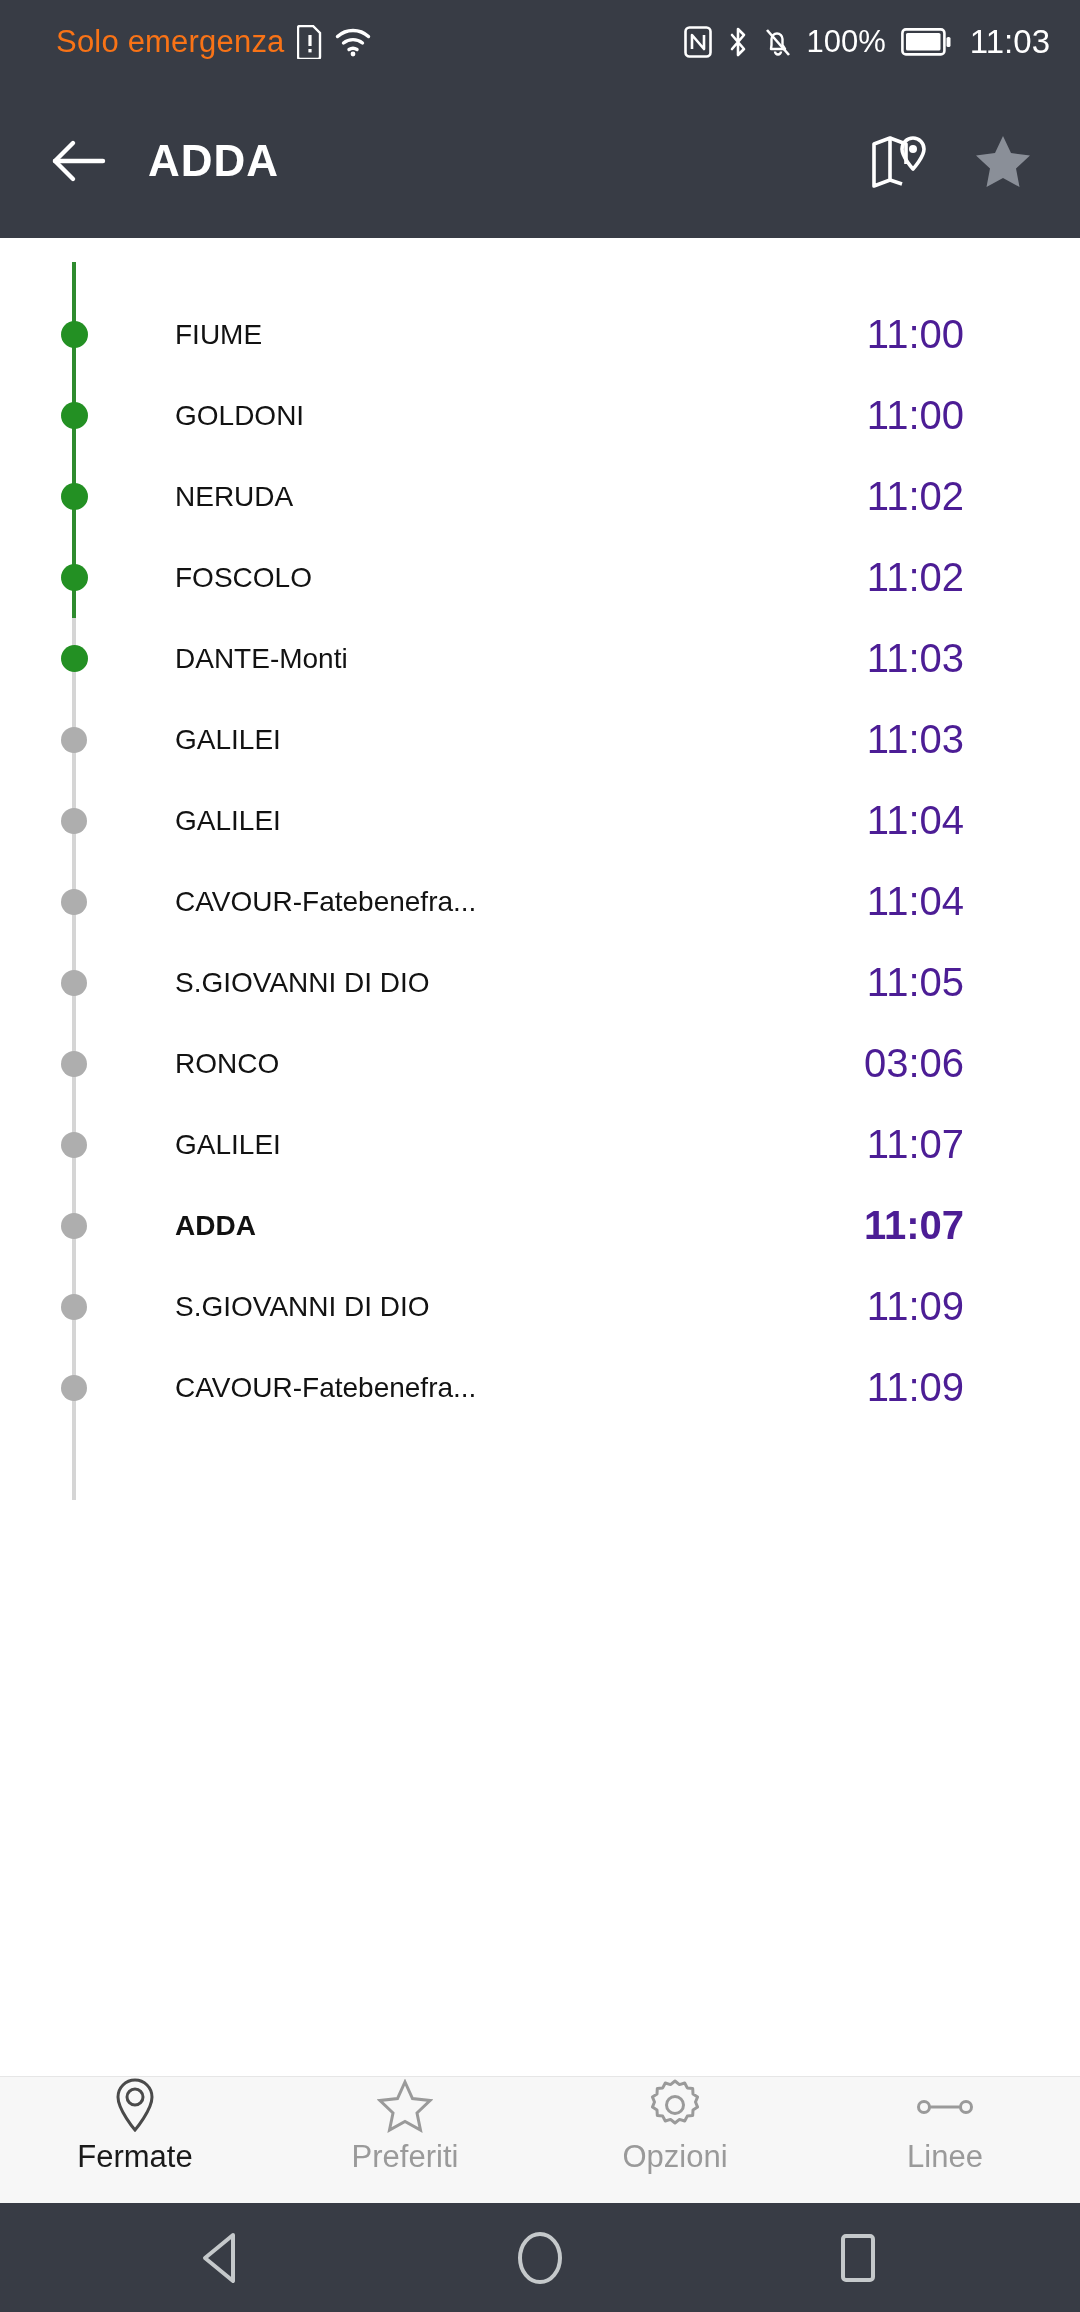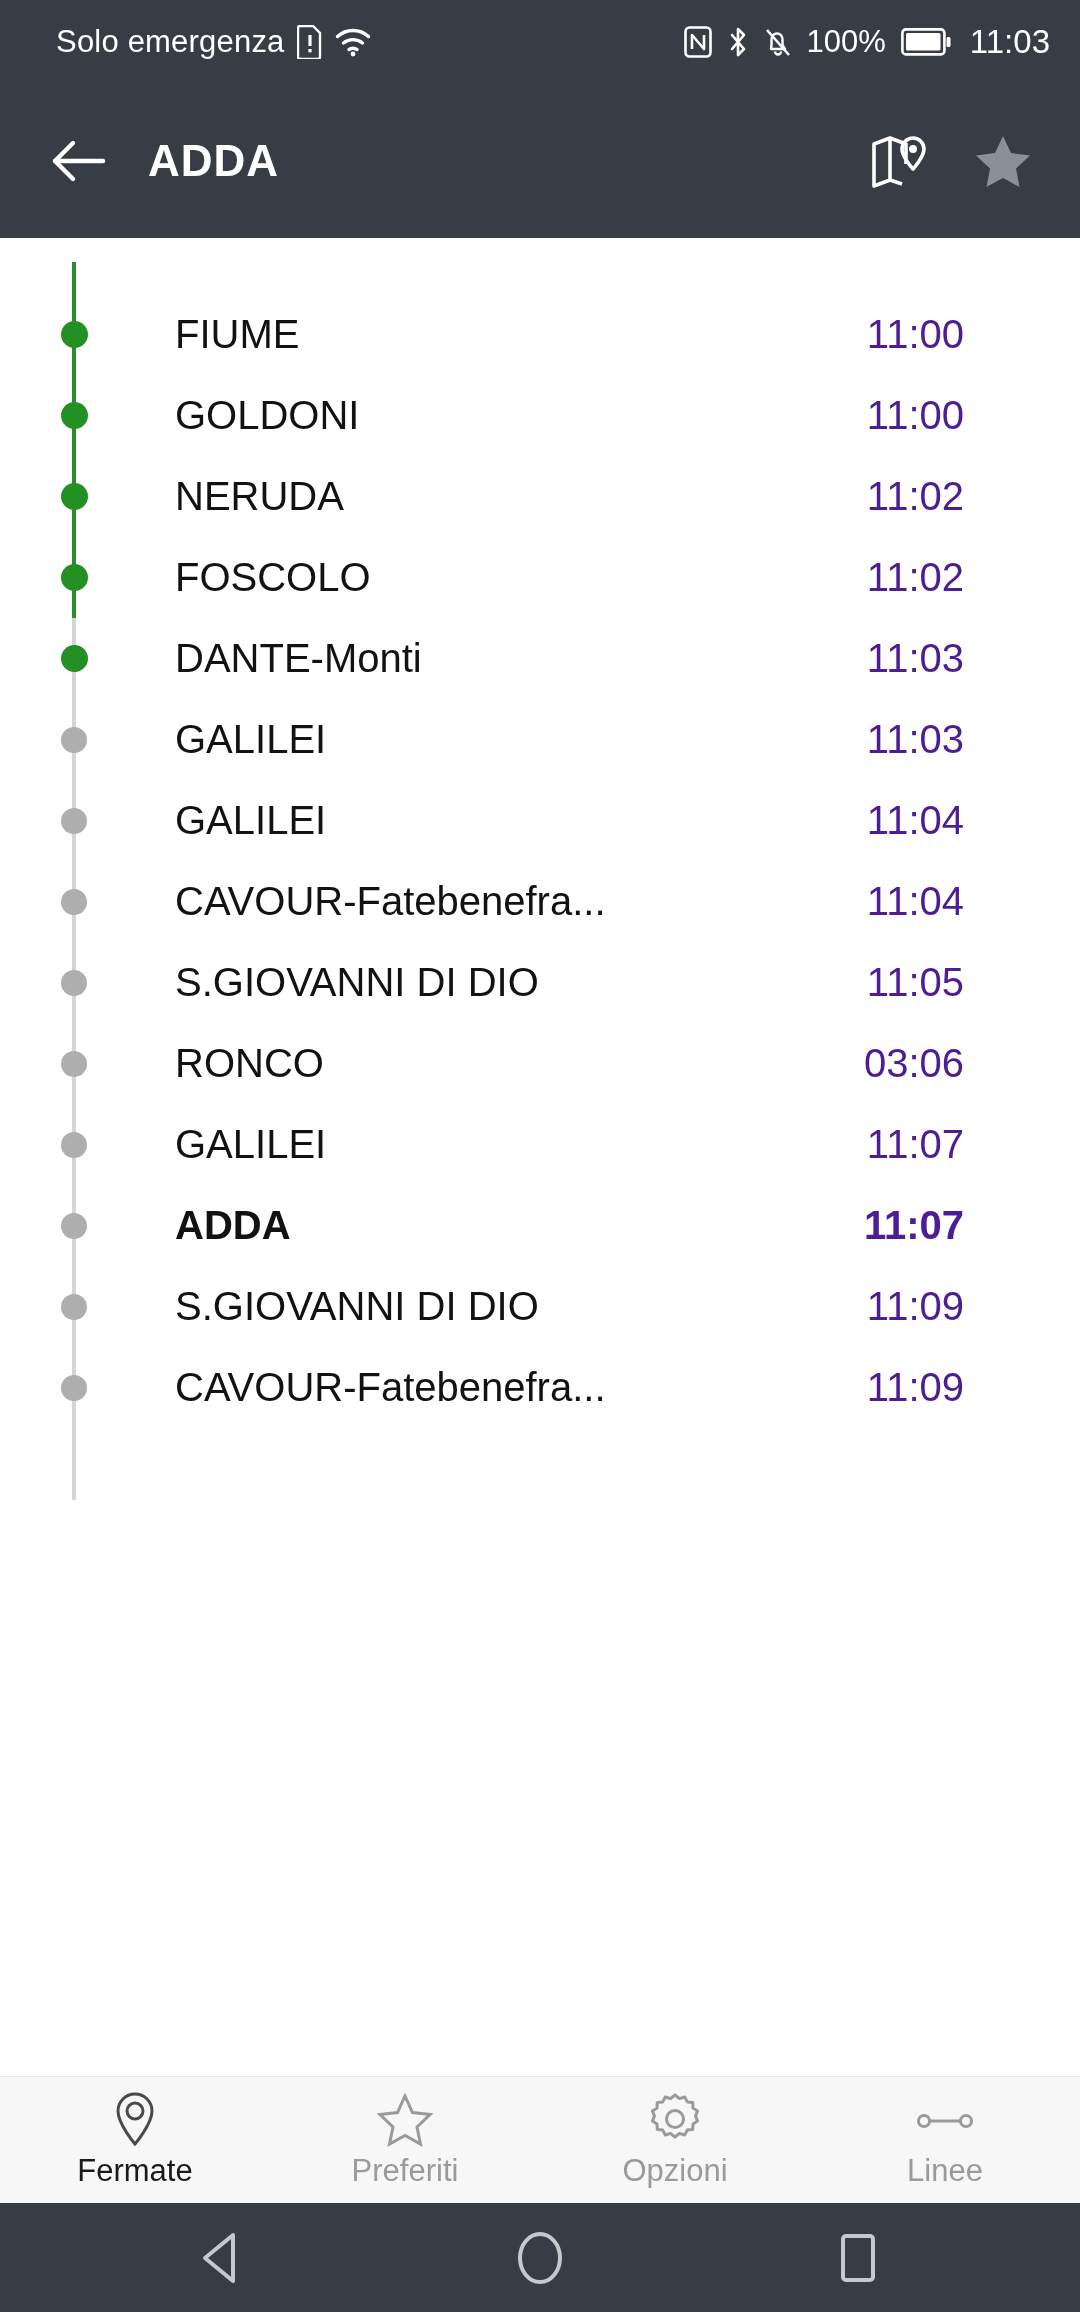--- a/index.html
+++ b/index.html
@@ -41,21 +41,21 @@
     gap: 12px;
   }
   .status-right {
     display: flex;
     align-items: center;
     gap: 15px;
   }
   .status-text {
     font-size: 31px;
     letter-spacing: 0.2px;
-    color: #ffffff;
+    color: #f97316;
     white-space: nowrap;
   }
   .status-clock {
     font-size: 33px;
     color: #ffffff;
     white-space: nowrap;
     margin-left: 4px;
   }
   .status-pct {
     font-size: 31px;
@@ -149,21 +149,21 @@
   .dot.green {
     background: #239023;
     width: 27px;
     height: 27px;
     margin-left: -13.5px;
     margin-top: -13.5px;
   }
   .stop-name {
     position: absolute;
     left: 175px;
-    font-size: 40px;
+    font-size: 28px;
     color: #121212;
     white-space: nowrap;
   }
   .stop-time {
     position: absolute;
     right: 116px;
     font-size: 40px;
     color: #4c1d95;
     white-space: nowrap;
   }
@@ -193,21 +193,21 @@
     border-top: 1px solid #e6e6e6;
     display: flex;
     align-items: stretch;
     flex: 0 0 auto;
   }
   .nav-item {
     flex: 1 1 0;
     display: flex;
     flex-direction: column;
     align-items: center;
-    justify-content: center;
+    justify-content: flex-start;
     gap: 6px;
     cursor: pointer;
   }
   .nav-label {
     font-size: 31px;
     color: #9a9a9a;
   }
   .nav-item.active .nav-label {
     color: #1a1a1a;
   }

